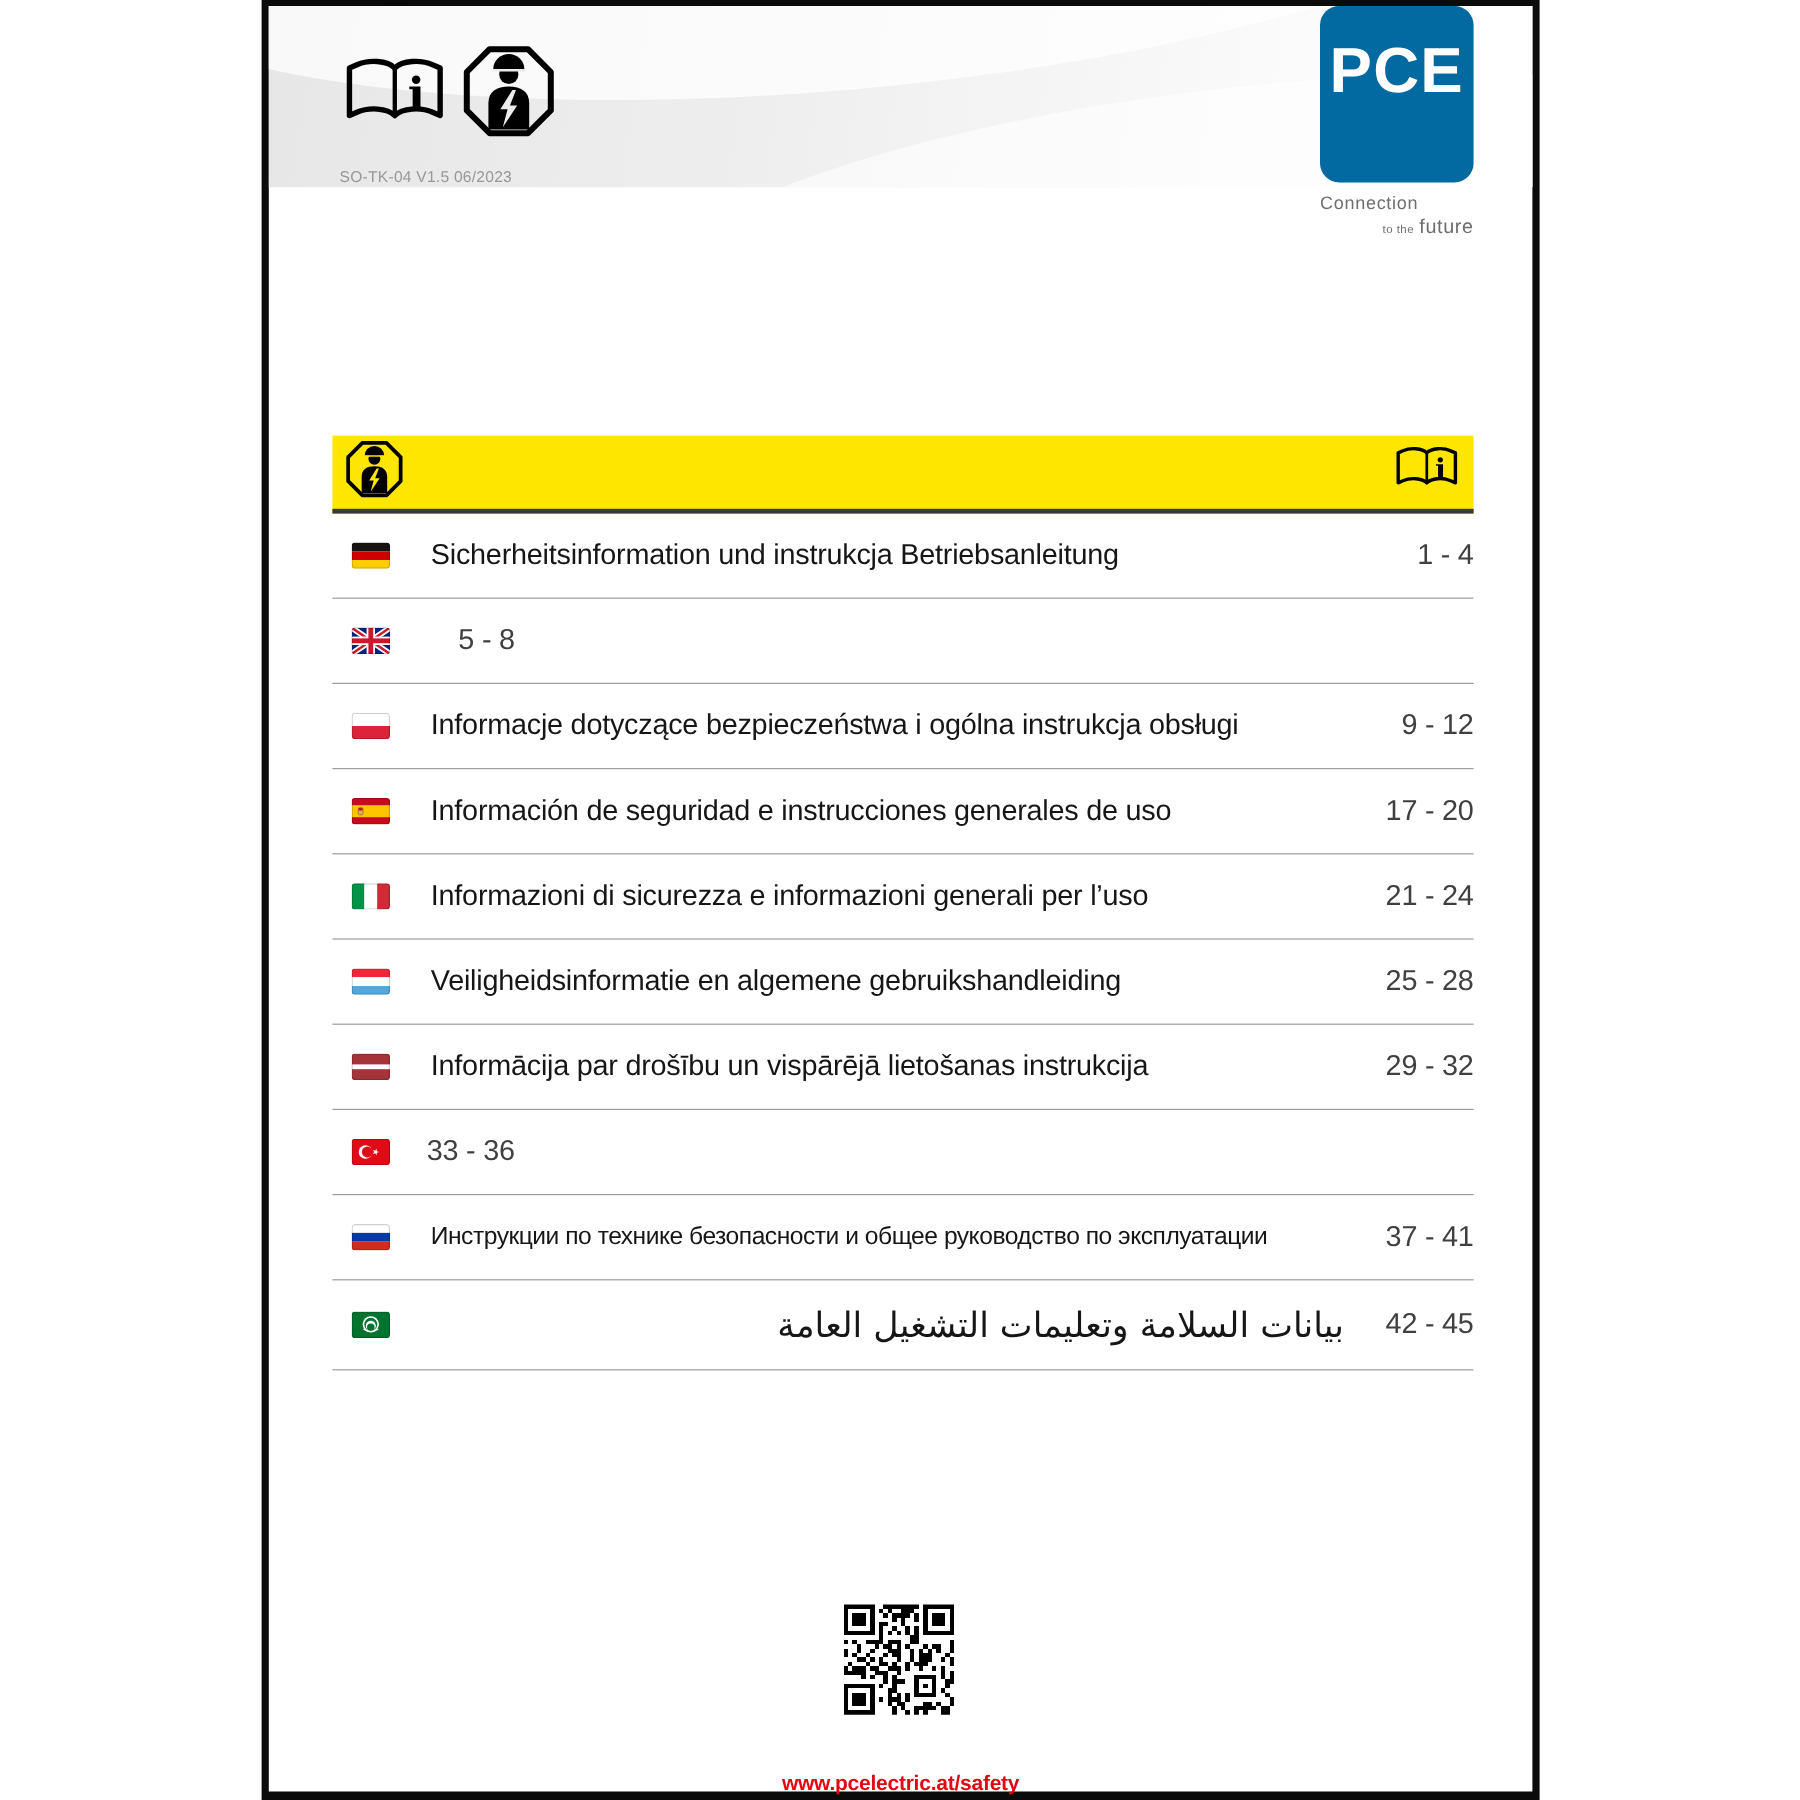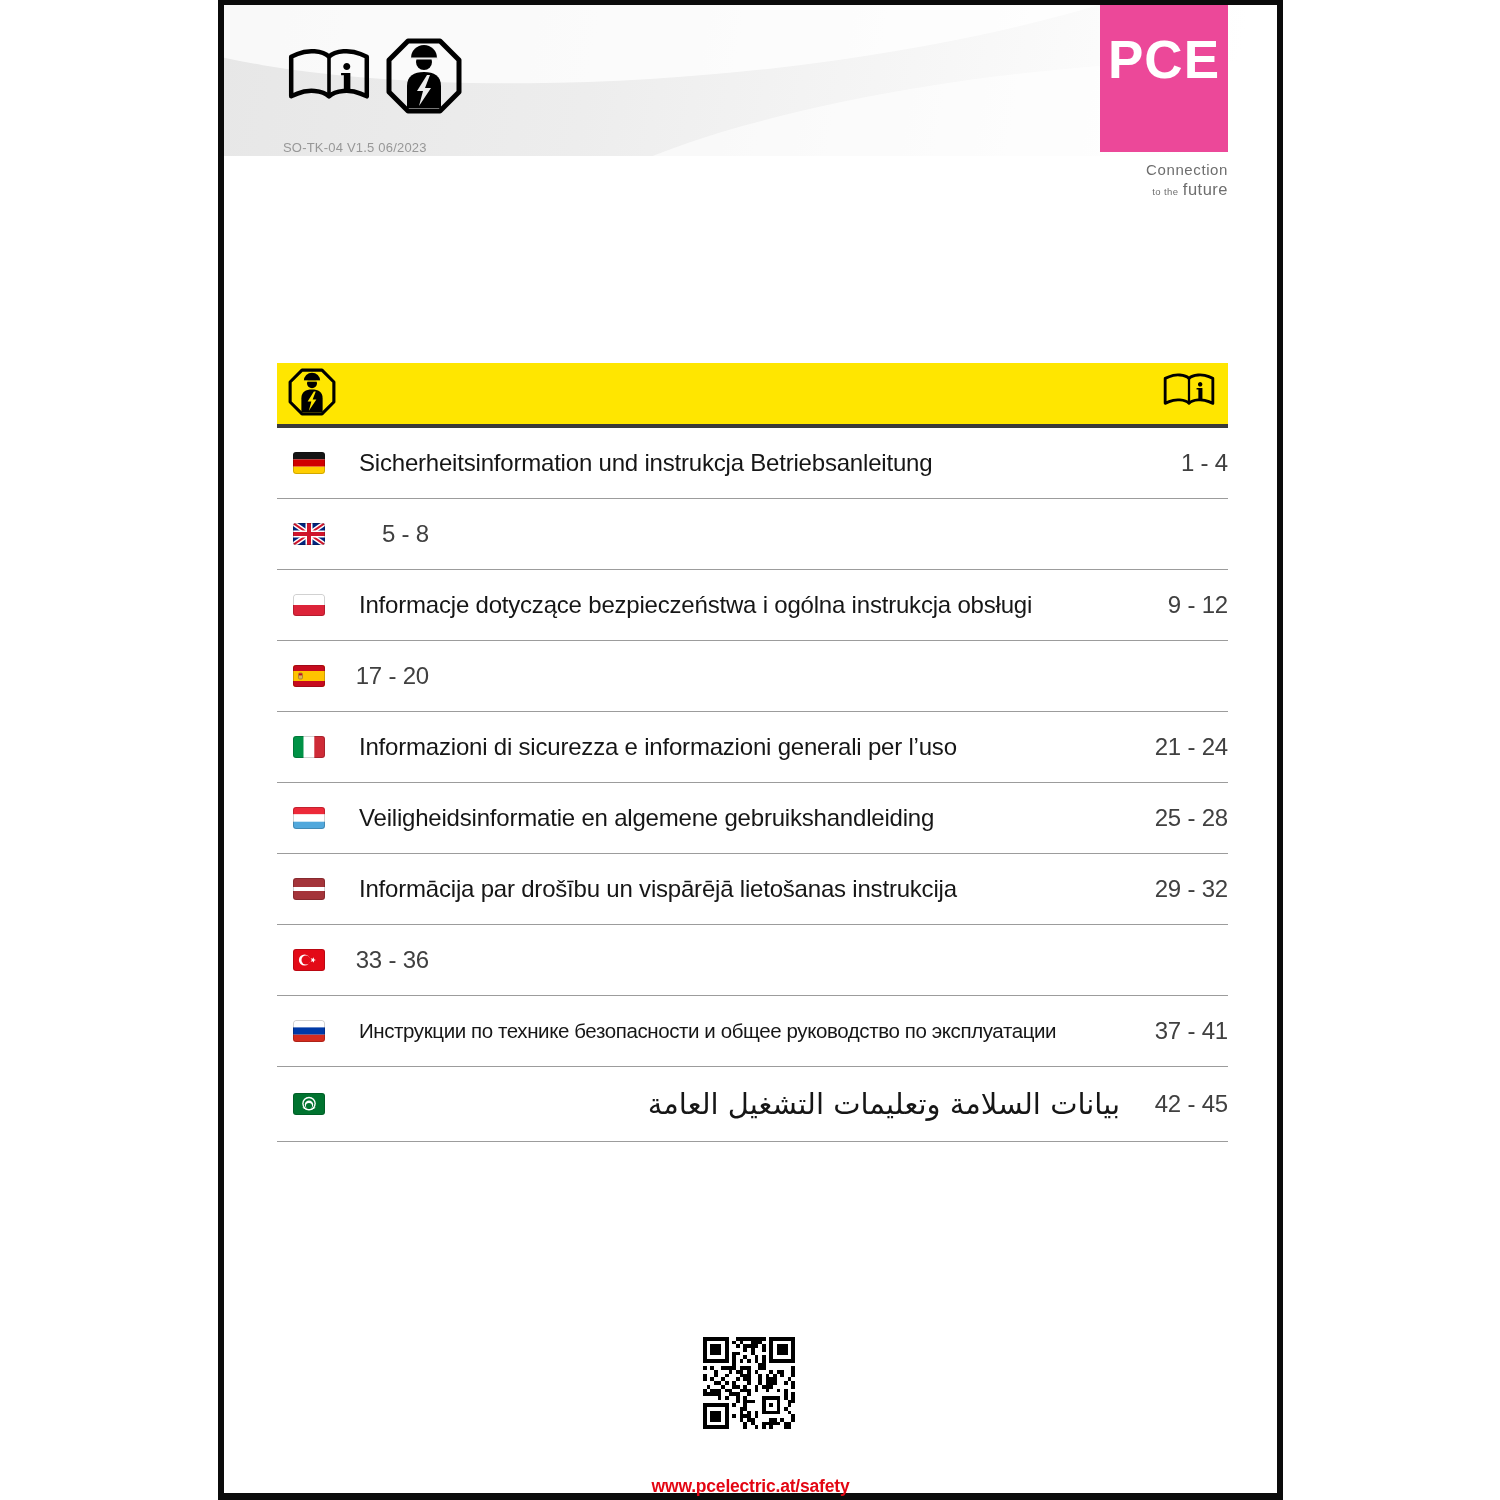--- a/index.html
+++ b/index.html
@@ -20,21 +20,21 @@
         border-radius:50%;background:rgba(255,255,255,.6);transform:rotate(-7deg);}
 
   .manual-icon-top{position:absolute;left:60px;top:40px;width:90px;height:66px;}
   .electrician-icon-top{position:absolute;left:160px;top:31px;width:80px;height:82px;}
   .doc-code{position:absolute;left:59px;top:135px;font-size:13px;color:#979797;letter-spacing:.2px;}
 
   .logo-box{position:absolute;left:876px;top:0;width:128px;height:147px;background:#E30613;
         display:flex;justify-content:center;}
   .logo-text{color:#fff;font-weight:bold;font-size:53px;letter-spacing:1px;margin-top:24px;}
   .tagline{position:absolute;left:876px;top:156px;width:128px;color:#6e6e6e;}
-  .tagline-1{font-size:15px;letter-spacing:.6px;text-align:right;}
+  .tagline-1{font-size:15px;letter-spacing:.6px;text-align:left;}
   .tagline-2{text-align:right;margin-top:2px;}
   .tagline-small{font-size:9.5px;letter-spacing:.4px;}
   .tagline-big{font-size:16.5px;letter-spacing:.5px;}
 
   
   .banner{position:absolute;left:53px;top:358px;width:951px;height:65px;box-sizing:border-box;
         background:#FFE600;border-bottom:4px solid #3a3a3a;
         display:flex;align-items:center;justify-content:space-between;padding:0 10px;}
   .banner .electrician-svg{width:50px;height:52px;}
   .banner .manual-svg{width:58px;height:42px;}
@@ -80,21 +80,21 @@
         <path d="M27 22 A13 13 0 0 1 53 22 Z" fill="#000"></path>
         <circle cx="40" cy="26" r="8" fill="#000"></circle>
         <path d="M26 22.5 L54 22.5" stroke="var(--cutout,#fff)" stroke-width="2"></path>
         <path d="M23 72 L23 50 C23 40 30 36 40 36 C50 36 57 40 57 50 L57 72 Z" fill="#000"></path>
         <polygon points="43,39 33,55 39,55 35,70 47,52 41,52 46,39" fill="var(--cutout,#fff)"></polygon>
       </svg>
     </div>
 
     <div class="doc-code">SO-TK-04 V1.5  06/2023</div>
 
-    <div class="logo-box" style="background: #ec4899;">
+    <div class="logo-box" style="background: #0369a1; border-radius: 16px;">
       <div class="logo-text">PCE</div>
     </div>
     <div class="tagline">
       <div class="tagline-1">Connection</div>
       <div class="tagline-2"><span class="tagline-small">to the</span> <span class="tagline-big">future</span></div>
     </div>
 
     <div class="banner" style="background: rgb(255, 230, 0);">
       <div>
         <svg class="electrician-svg" viewBox="0 0 80 80" style="--cutout:#FFE600">
@@ -158,20 +158,21 @@
       <div class="row" data-lang="es">
         <span class="flag">
             <svg viewBox="0 0 32 22">
               <rect width="32" height="22" fill="#FFC400"></rect>
               <rect width="32" height="6" fill="#C60B1E"></rect>
               <rect y="16" width="32" height="6" fill="#C60B1E"></rect>
               <rect x="5.5" y="8" width="4" height="6" rx="1.2" fill="#d8b35c" stroke="#9a6a2f" stroke-width=".7"></rect>
               <rect x="5.9" y="8.4" width="3.2" height="2" fill="#C60B1E"></rect>
             </svg>
           </span>
+        <span class="row-title">Información de seguridad e instrucciones generales de uso</span>
         <span class="row-pages">17 - 20</span>
       </div>
 
       <div class="row" data-lang="it">
         <span class="flag">
             <svg viewBox="0 0 32 22">
               <rect width="10.7" height="22" fill="#009246"></rect>
               <rect x="10.7" width="10.6" height="22" fill="#fff"></rect>
               <rect x="21.3" width="10.7" height="22" fill="#CE2B37"></rect>
             </svg>

